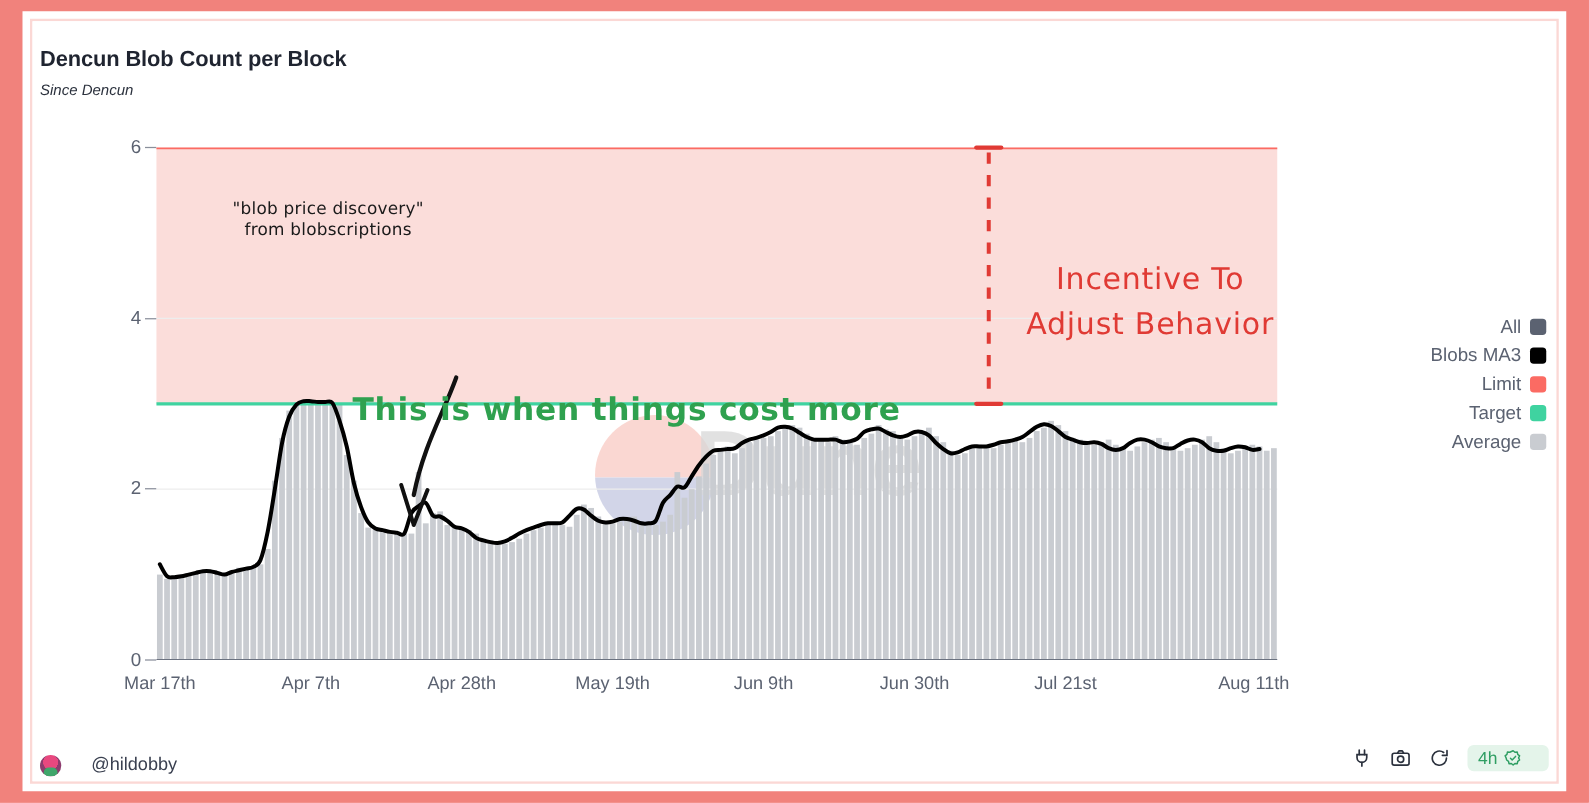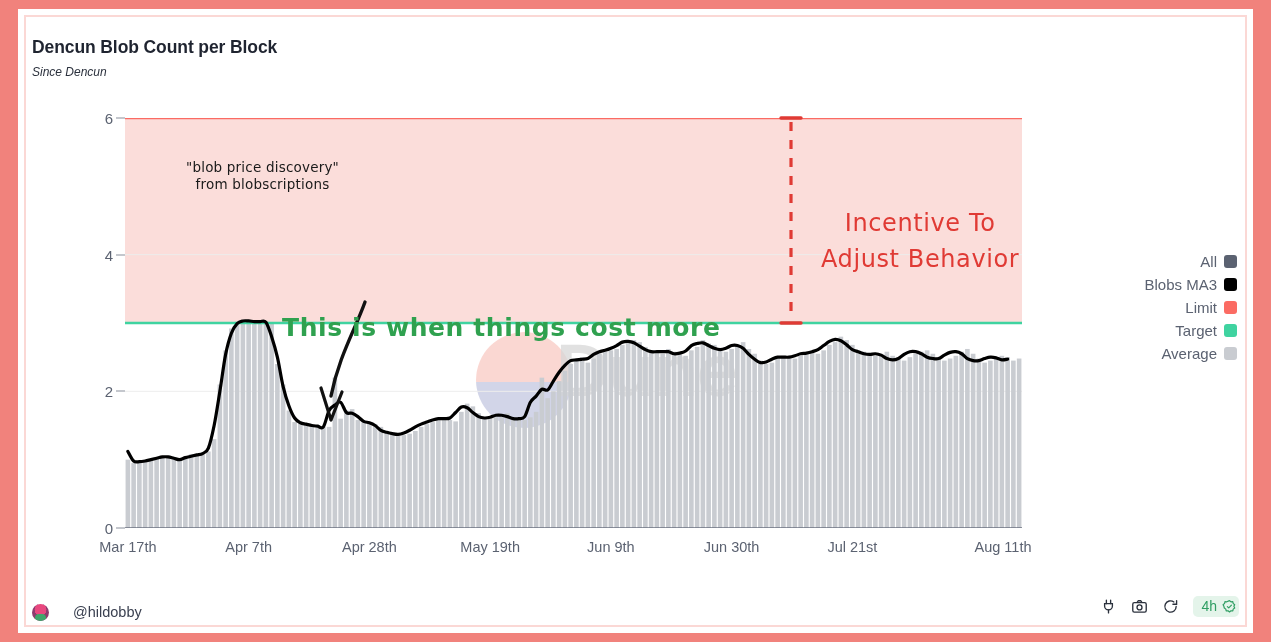--- a/index.html
+++ b/index.html
@@ -147,21 +147,21 @@
   }
   #author-name { font-size: 14.5px; color: #3A4050; }
   #footer-tools {
     position: absolute; right: 6px; top: 0; height: 30px;
     display: flex; align-items: center; gap: 14px;
   }
   .tool-icon { width: 17px; height: 17px; color: #2B313D; cursor: pointer; display:block; }
   #refresh-badge {
     display: flex; align-items: center; gap: 5px;
     background: #E4F4EA; border-radius: 5px;
-    padding: 3px 2px 3px 8px; cursor: pointer;
+    padding: 3px 21px 3px 8px; cursor: pointer;
   }
   #refresh-label { font-size: 14px; color: #2F9E63; line-height: 1; }
 </style>
 </head>
 <body>
 
 <div id="frame-outer">
   <div id="frame-white"></div>
   <div id="frame-pink"></div>
 

